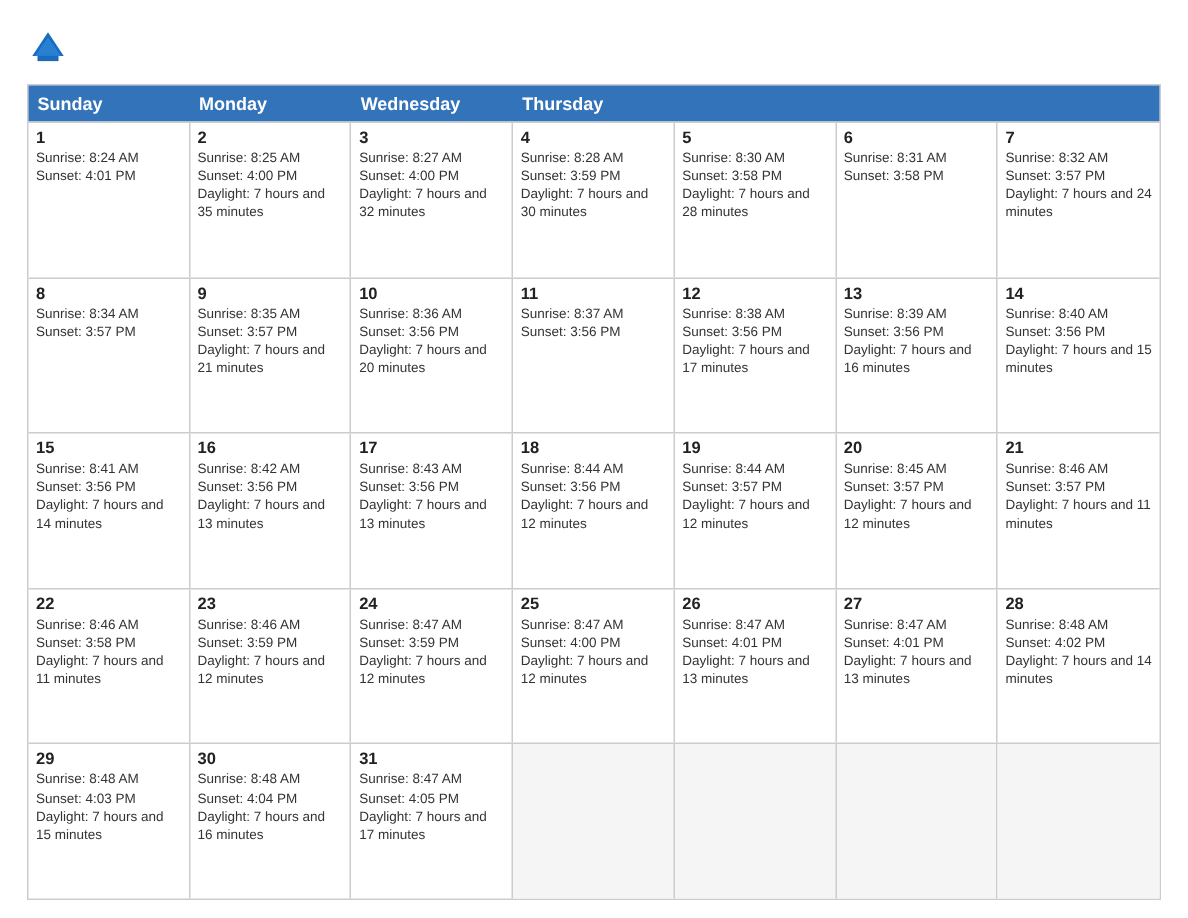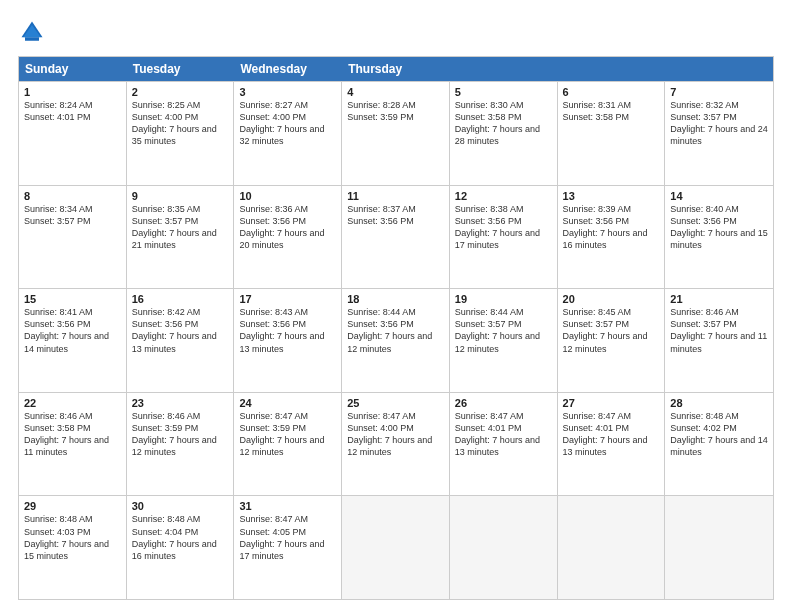--- a/index.html
+++ b/index.html
@@ -134,21 +134,21 @@
     </div>
     <div class="title-block">
       <div class="cal-title"></div>
       <div class="cal-subtitle"></div>
     </div>
   </div>
 
   <div class="calendar">
     <div class="cal-header-row">
     <div class="cal-header-cell">Sunday</div>
-        <div class="cal-header-cell">Tuesday</div>
+        <div class="cal-header-cell">Monday</div>
         <div class="cal-header-cell">Wednesday</div>
         <div class="cal-header-cell">Thursday</div>
       </div>
     <div class="cal-body">
     <div class="cal-week">
           <div class="cal-cell">
         <span class="day-num">1</span>
         <span class="cell-line">Sunrise: 8:24 AM</span>
         <span class="cell-line">Sunset: 4:01 PM</span>
       </div>
@@ -163,20 +163,22 @@
         <span class="day-num">3</span>
         <span class="cell-line">Sunrise: 8:27 AM</span>
         <span class="cell-line">Sunset: 4:00 PM</span>
         <span class="cell-line">Daylight: 7 hours and 32 minutes
 </span>
       </div>
           <div class="cal-cell">
         <span class="day-num">4</span>
         <span class="cell-line">Sunrise: 8:28 AM</span>
         <span class="cell-line">Sunset: 3:59 PM</span>
+        <span class="cell-line">Daylight: 7 hours and 30 minutes
+</span>
       </div>
           <div class="cal-cell">
         <span class="day-num">5</span>
         <span class="cell-line">Sunrise: 8:30 AM</span>
         <span class="cell-line">Sunset: 3:58 PM</span>
         <span class="cell-line">Daylight: 7 hours and 28 minutes
 </span>
       </div>
           <div class="cal-cell">
         <span class="day-num">6</span>

